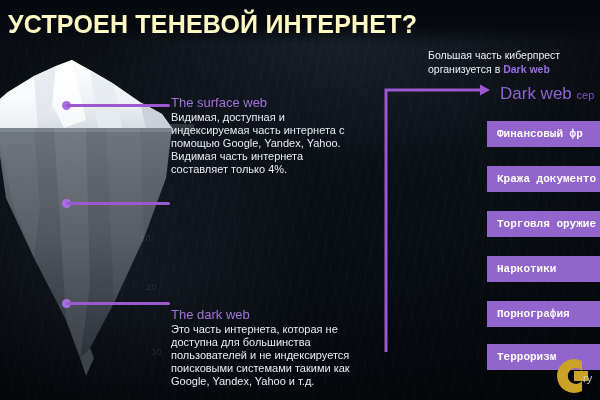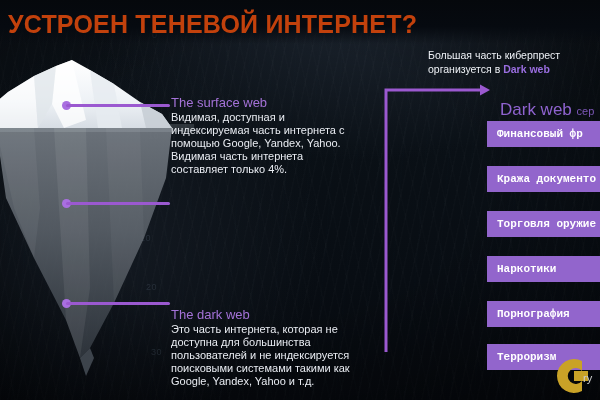--- a/index.html
+++ b/index.html
@@ -52,21 +52,21 @@
     color: rgba(150,170,195,.16);
     font-size: 9px;
     letter-spacing: .5px;
     user-select: none;
   }
 
   
   .page-title {
     position: absolute;
     left: 8px; top: 10px;
-    color: #c2410c;
+    color: #fef9c3;
     font-size: 25px;
     font-weight: bold;
     letter-spacing: .2px;
     white-space: nowrap;
   }
 
   
   .berg-wrap { position: absolute; left: -6px; top: 58px; width: 200px; height: 330px; }
   .berg-wrap svg { display: block; }
 
@@ -100,21 +100,21 @@
     left: 428px; top: 48px;
     width: 180px;
     font-size: 10.5px;
     line-height: 14px;
     color: #eef1f6;
     text-align: justify;
   }
   .r-intro .hl { color: #9a6ee0; font-weight: bold; }
   .r-heading {
     position: absolute;
-    left: 500px; top: 100px;
+    left: 500px; top: 84px;
     white-space: nowrap;
     font-size: 17px;
     color: #8f63cf;
     text-align: right;
   }
   .r-heading .sm { font-size: 11px; color: #7d57b8; }
 
   .svc {
     position: absolute;
     left: 487px;

